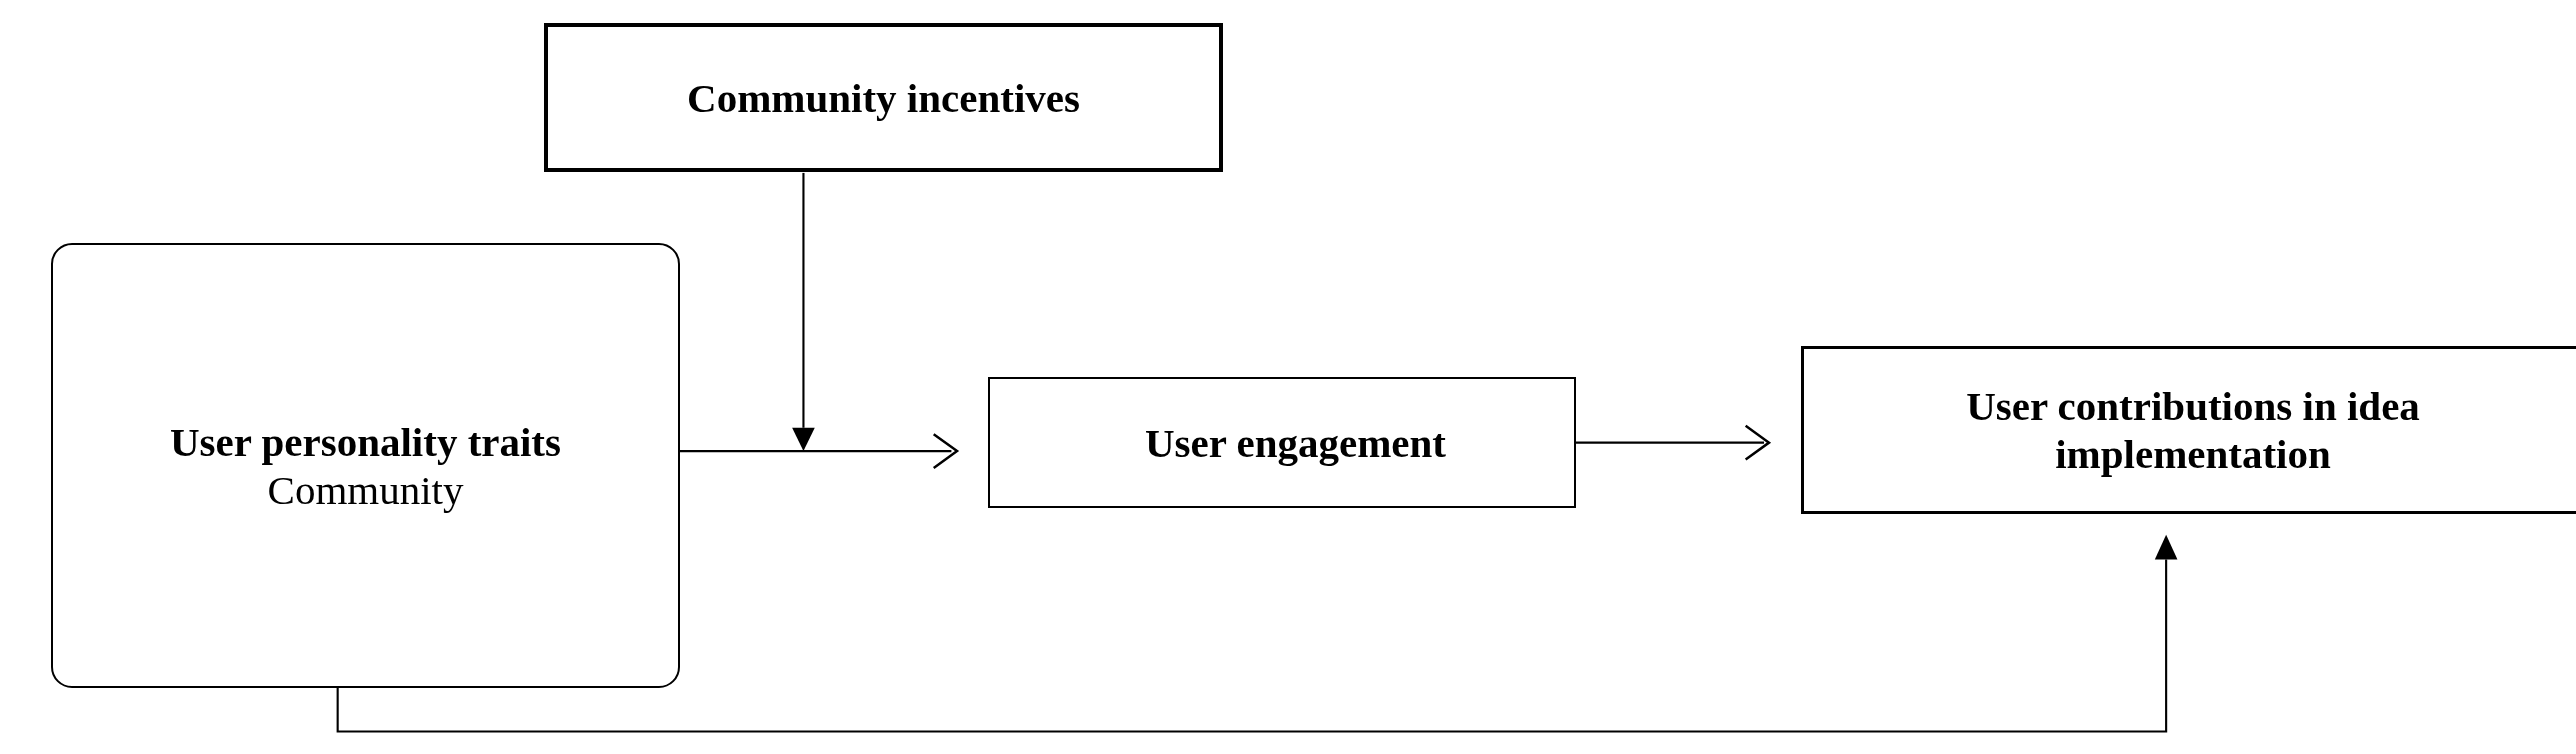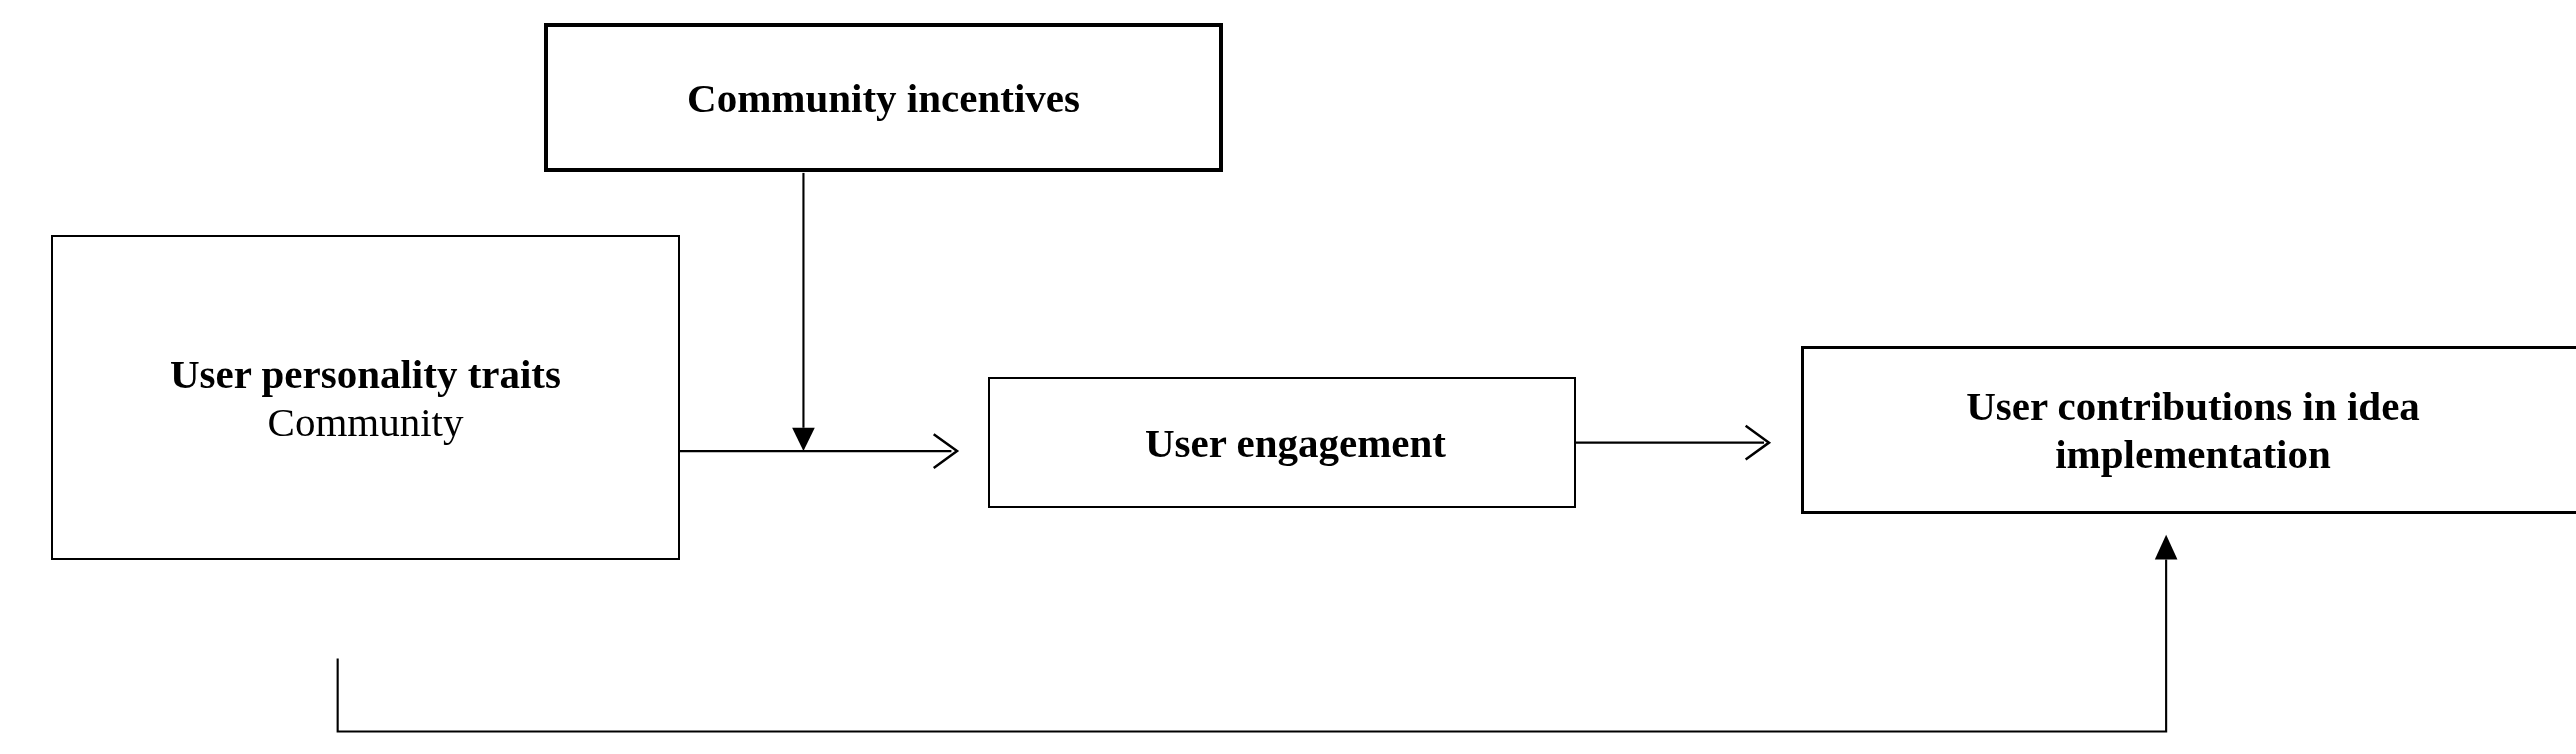--- a/index.html
+++ b/index.html
@@ -24,21 +24,21 @@
     position:absolute;
     background:var(--paper);
     border:2.8px solid var(--ink);
     display:flex; flex-direction:column;
     align-items:center; justify-content:center;
     text-align:center;
     font-size:41px; line-height:48px;margin-left:29px;
   }
   .bold{ font-weight:700; }
   .box-top{ left:515px; top:23.4px; width:679px; height:149px; border-width:4.2px; }
-  .box-left{ left:22px; top:235px; width:629px; height:325px; }
+  .box-left{ left:22px; top:243px; width:629px; height:445px;border-radius:21px; }
   .box-mid{ left:959px; top:377px; width:588px; height:131px;padding-left:27px; }
   .box-right{ left:1772px; top:346px; width:784px; height:168px; border-width:3.5px; }
   .line-text{ display:block; }
 </style>
 </head>
 <body>
 
 <div class="canvas">
 
   <svg class="connectors" viewBox="0 0 3639 1066" xmlns="http://www.w3.org/2000/svg">

